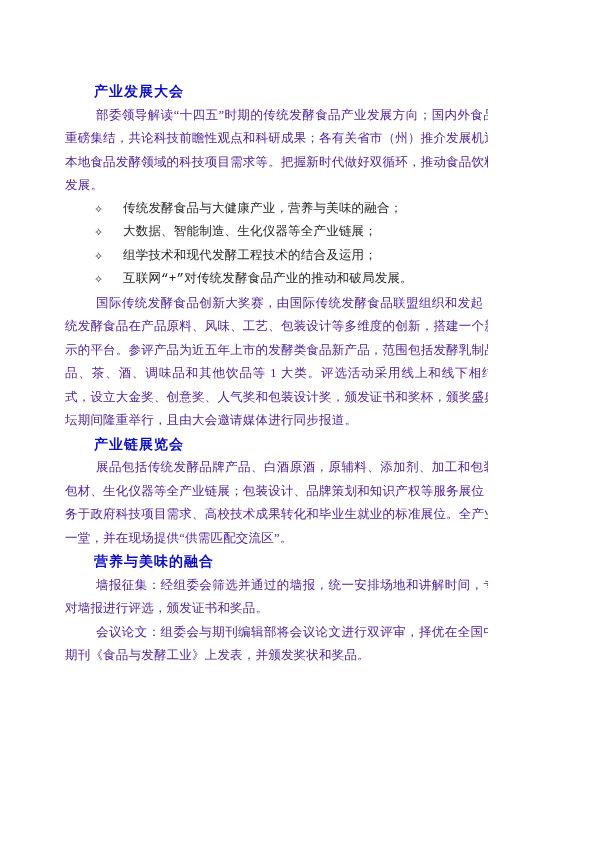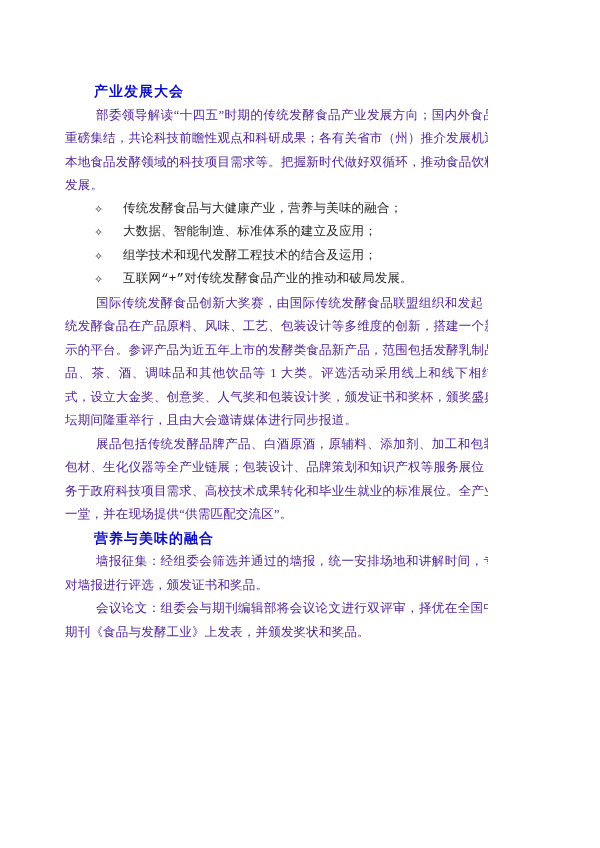--- a/index.html
+++ b/index.html
@@ -68,33 +68,34 @@
     <h2 class="heading">产业发展大会</h2>
     <p class="para">部委领导解读“十四五”时期的传统发酵食品产业发展方向；国内外食品界院士重磅集结，共论科技前瞻性观点和科研成果；各有关省市（州）推介发展机遇和发布本地食品发酵领域的科技项目需求等。把握新时代做好双循环，推动食品饮料产业新发展。</p>
 
 
     <div class="bullet-row">
       <span class="bullet-glyph">✧</span>
       <span class="bullet-text">传统发酵食品与大健康产业，营养与美味的融合；</span>
     </div>
     <div class="bullet-row">
       <span class="bullet-glyph">✧</span>
-      <span class="bullet-text">大数据、智能制造、标准体系的建立及应用；</span>
+      <span class="bullet-text">大数据、智能制造、生化仪器等全产业链展；</span>
     </div>
     <div class="bullet-row">
       <span class="bullet-glyph">✧</span>
       <span class="bullet-text">组学技术和现代发酵工程技术的结合及运用；</span>
     </div>
     <div class="bullet-row">
       <span class="bullet-glyph">✧</span>
       <span class="bullet-text">互联网“+”对传统发酵食品产业的推动和破局发展。</span>
     </div>
 
     <p class="para">国际传统发酵食品创新大奖赛，由国际传统发酵食品联盟组织和发起，鼓励传统发酵食品在产品原料、风味、工艺、包装设计等多维度的创新，搭建一个新产品展示的平台。参评产品为近五年上市的发酵类食品新产品，范围包括发酵乳制品、肉制品、茶、酒、调味品和其他饮品等 1 大类。评选活动采用线上和线下相结合的方式，设立大金奖、创意奖、人气奖和包装设计奖，颁发证书和奖杯，颁奖盛典将在论坛期间隆重举行，且由大会邀请媒体进行同步报道。</p>
 
+    <h2 class="heading">产业链展览会</h2>
     <p class="para">展品包括传统发酵品牌产品、白酒原酒，原辅料、添加剂、加工和包装机械、包材、生化仪器等全产业链展；包装设计、品牌策划和知识产权等服务展位；以及服务于政府科技项目需求、高校技术成果转化和毕业生就业的标准展位。全产业链齐聚一堂，并在现场提供“供需匹配交流区”。</p>
 
     <h2 class="heading">营养与美味的融合</h2>
     <p class="para">墙报征集：经组委会筛选并通过的墙报，统一安排场地和讲解时间，专家组将对墙报进行评选，颁发证书和奖品。</p>
     <p class="para">会议论文：组委会与期刊编辑部将会议论文进行双评审，择优在全国中文核心期刊《食品与发酵工业》上发表，并颁发奖状和奖品。</p>
 
   </div>
 </div>
 
 </body></html>

